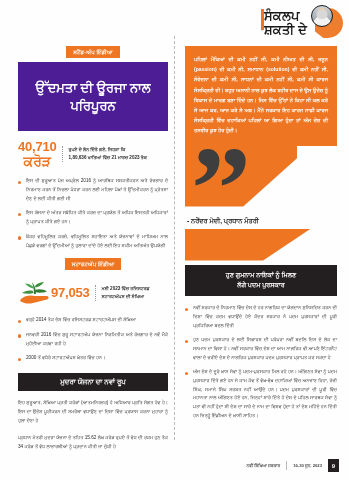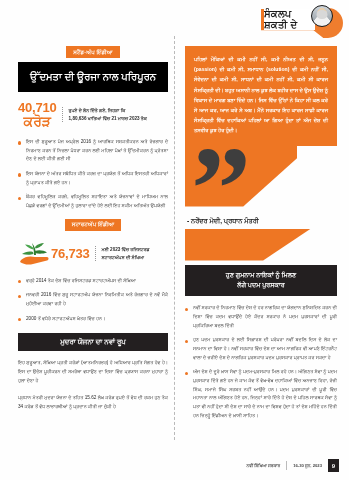--- a/index.html
+++ b/index.html
@@ -30,21 +30,21 @@
     opacity:.95;
   }
   .logo-text{
     position:absolute;left:2px;top:5px;
     width:52px;
     line-height:1.05;
     z-index:3;
   }
   .logo-line{
     display:block;
-    font-size:10px;
+    font-size:13px;
     font-weight:bold;
     color:#1b1b1b;
     letter-spacing:.2px;
     background:#ffffff;
     padding:0 1px;
   }
   .logo-bar{
     position:absolute;left:0;top:5px;
     width:3px;height:21px;background:#ee7623;z-index:4;
   }
@@ -85,26 +85,26 @@
     background:#ee7623;
     color:#ffffff;
     font-size:5.4px;
     font-weight:bold;
     padding:2.5px 7px;
     letter-spacing:.2px;
   }
 
   .dark-head{
     margin-top:4px;
-    background:#000000;
-    color:#ffffff;
-    font-size:10px;
+    background:#4c1d95;
+    color:#ffffff;
+    font-size:13px;
     font-weight:bold;
     text-align:center;
-    padding:8px 4px;
+    padding:17px 4px;
     line-height:1.35;
   }
 
   .stat-row{
     display:flex;align-items:center;
     margin-top:9px;
     gap:5px;
   }
   .stat-figure{
     flex:0 0 auto;
@@ -310,21 +310,21 @@
           <svg viewBox="0 0 64 56" width="32" height="28" aria-hidden="true">
             <path d="M6 40 C14 32 26 32 34 34 L58 34 C62 34 62 40 58 41 L30 48 C20 51 10 48 4 44 Z" fill="#ee7623"></path>
             <path d="M32 30 C32 20 30 12 28 6 C33 12 36 20 36 30 Z" fill="#2f7d32"></path>
             <path d="M30 24 C22 22 14 24 8 28 C16 30 26 30 31 28 Z" fill="#3d9140"></path>
             <path d="M34 22 C42 19 52 21 58 25 C50 28 40 28 34 26 Z" fill="#2f7d32"></path>
             <path d="M31 16 C26 11 20 9 14 9 C19 15 26 18 31 19 Z" fill="#4aa64e"></path>
             <path d="M34 14 C39 8 46 6 52 6 C47 13 40 16 35 17 Z" fill="#3d9140"></path>
           </svg>
         </div>
         <div class="stat-figure" style="margin-left:-4px;">
-          <span class="stat-num">76,733</span>
+          <span class="stat-num">97,053</span>
         </div>
         <div class="stat-desc">
           <span>ਮਈ 2023 ਵਿੱਚ ਰਜਿਸਟਰਡ</span>
           <span>ਸਟਾਰਟਅੱਪਸ ਦੀ ਸੰਖਿਆ</span>
         </div>
       </div>
 
       <ul class="bullets">
         <li>ਵਰ੍ਹੇ 2014 ਤੱਕ ਦੇਸ਼ ਵਿੱਚ ਰਜਿਸਟਰਡ ਸਟਾਰਟਅੱਪਸ ਦੀ ਸੰਖਿਆ</li>
         <li>ਜਨਵਰੀ 2016 ਵਿੱਚ ਸ਼ੁਰੂ ਸਟਾਰਟਅੱਪ ਯੋਜਨਾ ਨਿਰਮਿਤੀਕ ਅਤੇ ਰੋਜ਼ਗਾਰ ਦੇ ਨਵੇਂ ਮੌਕੇ ਮੁਹੱਈਆ ਕਰਵਾ ਰਹੀ ਹੈ</li>

